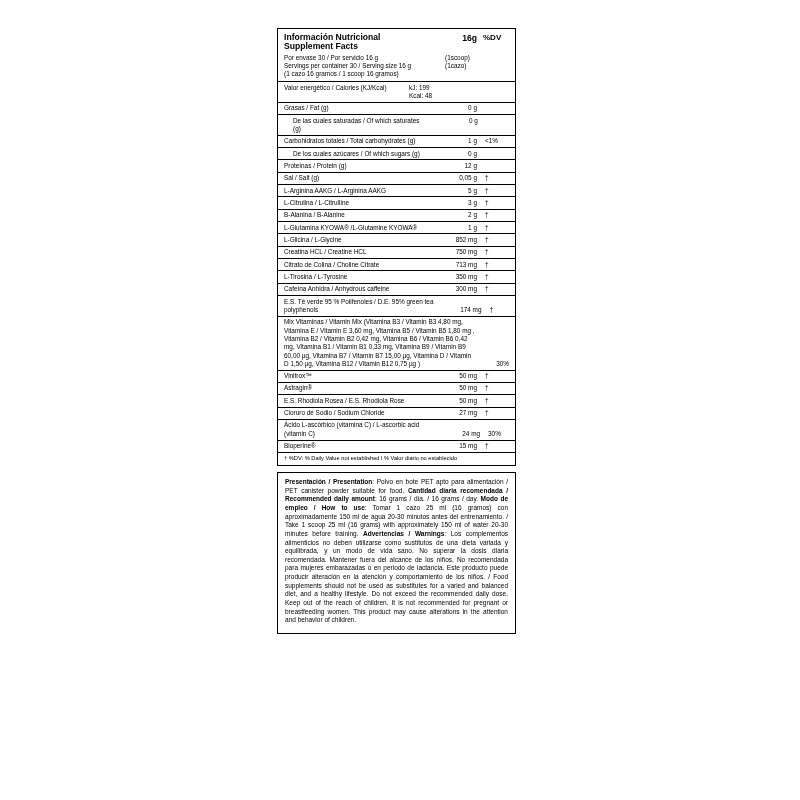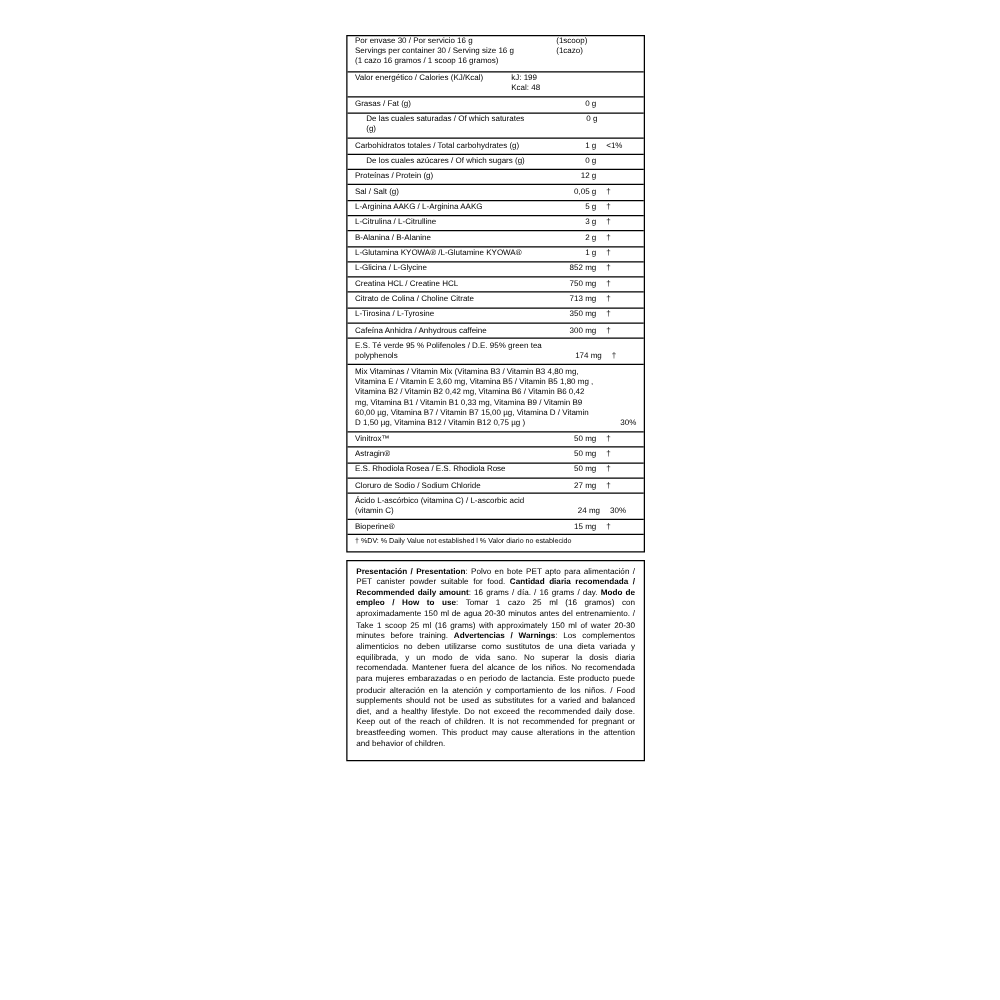--- a/index.html
+++ b/index.html
@@ -109,20 +109,28 @@
     text-align: justify;
   }
 </style>
 </head>
 <body>
 
 <div id="page">
 
   <div class="panel">
 
+    <div class="hdr">
+      <div class="hdr-titles">
+        <div class="hdr-t1">Información Nutricional</div>
+        <div class="hdr-t2">Supplement Facts</div>
+      </div>
+      <div class="hdr-amt">16g</div>
+      <div class="hdr-dv">%DV</div>
+    </div>
 
     <div class="serv">
       <div class="serv-left">
         <div>Por envase 30 / Por servicio 16 g</div>
         <div>Servings per container 30 / Serving size 16 g</div>
         <div>(1 cazo 16 gramos / 1 scoop 16 gramos)</div>
       </div>
       <div class="serv-right">
         <div>(1scoop)</div>
         <div>(1cazo)</div>

